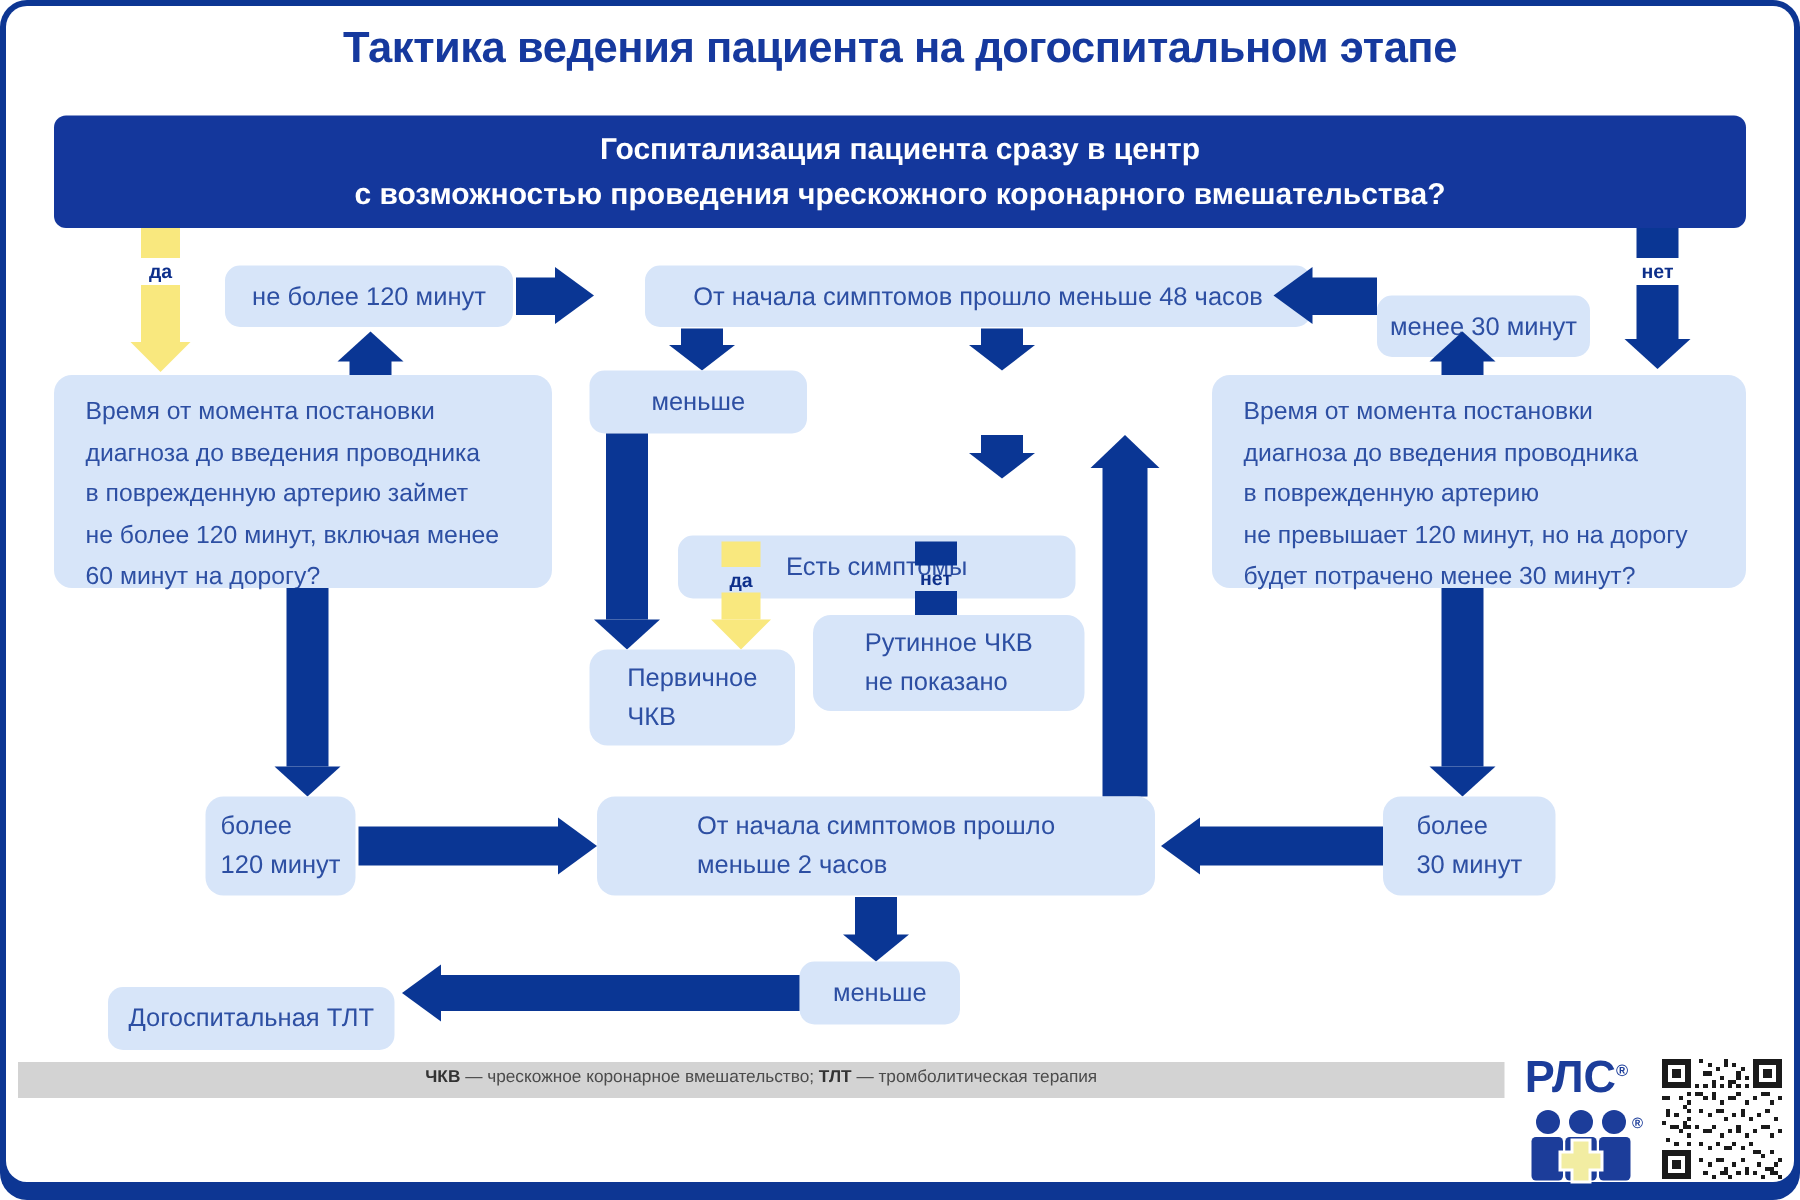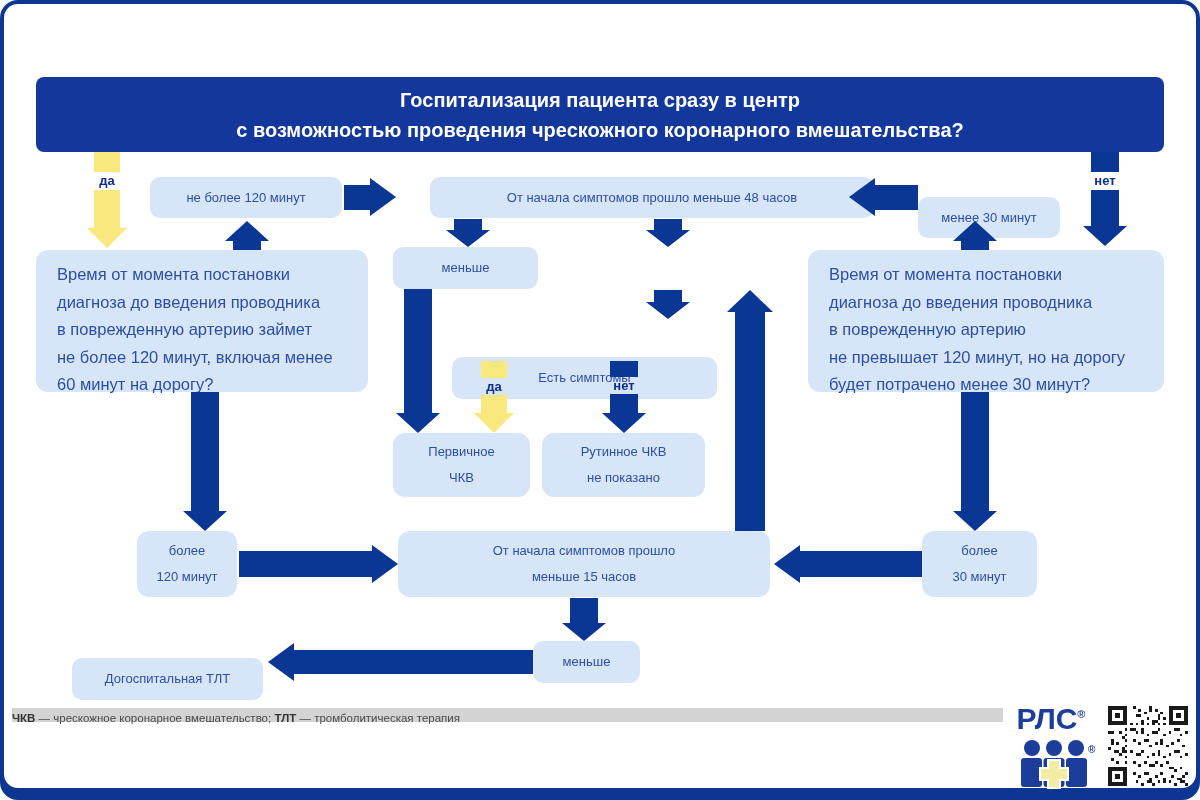--- a/index.html
+++ b/index.html
@@ -9,46 +9,47 @@
   }
   *{margin:0;padding:0;box-sizing:border-box;}
   body{font-family:"Liberation Sans","DejaVu Sans",sans-serif;background:#fff;}
   .frame{position:relative;width:1200px;height:800px;background:var(--frame-blue);border-radius:18px;overflow:hidden;}
   .inner{position:absolute;left:4px;top:4px;width:1192px;height:784px;background:#fff;border-radius:14px;}
   .abs{position:absolute;}
   .title{left:0;top:16px;width:1200px;text-align:center;font-size:29px;font-weight:bold;color:var(--title-blue);letter-spacing:-0.3px;}
   .header{left:36px;top:77px;width:1128px;height:75px;background:var(--header-blue);color:#fff;
           font-weight:bold;font-size:20px;line-height:30px;border-radius:8px;
           display:flex;align-items:center;justify-content:center;text-align:center;white-space:pre;}
-  .node{background:var(--box-blue);border-radius:10px;color:var(--box-text);font-size:13px;line-height:26px;
-        display:flex;align-items:center;justify-content:center;text-align:center;white-space:pre;}
+  .node{background:var(--box-blue);border-radius:10px;color:var(--box-text);font-size:17px;line-height:26px;
+        display:flex;align-items:center;justify-content:center;white-space:pre;}
   .node.q{justify-content:flex-start;align-items:flex-start;text-align:left;
           padding:11px 0 0 21px;font-size:16.5px;line-height:27.5px;border-radius:12px;}
   .band{background:var(--arrow-blue);}
   .band.y{background:var(--yellow);}
   .tri{width:0;height:0;}
   .t-d{border-left:22px solid transparent;border-right:22px solid transparent;border-top:19px solid var(--arrow-blue);}
   .t-u{border-left:22px solid transparent;border-right:22px solid transparent;border-bottom:19px solid var(--arrow-blue);}
   .t-r{border-top:19px solid transparent;border-bottom:19px solid transparent;border-left:26px solid var(--arrow-blue);}
   .t-l{border-top:19px solid transparent;border-bottom:19px solid transparent;border-right:26px solid var(--arrow-blue);}
   .t-d.y{border-top-color:var(--yellow);border-left-width:20px;border-right-width:20px;border-top-width:20px;}
   .lbl{font-size:13px;font-weight:bold;color:var(--label-blue);text-align:center;}
-  .footerbar{left:12px;top:708px;width:991px;height:14px;background:var(--footer-gray);
-             font-size:11.5px;color:#4b4b4b;line-height:21px;}
+  .footerbar{left:12px;top:708px;width:991px;height:24px;background:var(--footer-gray);
+             font-size:11.5px;color:#4b4b4b;line-height:21px;text-align:center;}
   .footerbar b{color:#333;}
   .logo-text{left:1008px;top:702px;width:86px;text-align:center;font-size:30px;font-weight:bold;color:#1C3D9A;}
   .logo-text sup{font-size:11px;}
   .reg2{left:1088px;top:744px;font-size:10px;color:#1C3D9A;font-weight:bold;}
 </style>
 </head>
 <body>
 
 <div class="frame">
   <div class="inner"></div>
 
+  <div class="abs title">Тактика ведения пациента на догоспитальном этапе</div>
 
   <div class="abs header">Госпитализация пациента сразу в центр
 с возможностью проведения чрескожного коронарного вмешательства?</div>
 
   <div class="abs band y" style="left:94px;top:152px;width:26px;height:20px;"></div>
   <div class="abs lbl" style="left:84px;top:173px;width:46px;">да</div>
   <div class="abs band y" style="left:94px;top:190px;width:26px;height:38px;"></div>
   <div class="abs tri t-d y" style="left:87px;top:228px;"></div>
 
   <div class="abs band" style="left:1091px;top:152px;width:28px;height:20px;"></div>
@@ -99,37 +100,37 @@
   <div class="abs band y" style="left:481px;top:395px;width:26px;height:18px;"></div>
   <div class="abs tri t-d y" style="left:474px;top:413px;"></div>
 
   <div class="abs band" style="left:610px;top:361px;width:28px;height:16px;"></div>
   <div class="abs lbl" style="left:599px;top:378px;width:50px;">нет</div>
   <div class="abs band" style="left:610px;top:394px;width:28px;height:19px;"></div>
   <div class="abs tri t-d" style="left:602px;top:413px;border-top-width:20px;"></div>
 
   <div class="abs node" style="left:393px;top:433px;width:137px;height:64px;border-radius:12px;">Первичное
 ЧКВ</div>
-  <div class="abs node" style="left:542px;top:433px;width:163px;height:64px;border-radius:12px;">Рутинное ЧКВ
+  <div class="abs node" style="left:542px;top:410px;width:181px;height:64px;border-radius:12px;">Рутинное ЧКВ
 не показано</div>
 
   <div class="abs tri t-u" style="left:727px;top:290px;border-left-width:23px;border-right-width:23px;border-bottom-width:22px;"></div>
   <div class="abs band" style="left:735px;top:311px;width:30px;height:220px;"></div>
 
   <div class="abs band" style="left:191px;top:392px;width:28px;height:119px;"></div>
   <div class="abs tri t-d" style="left:183px;top:511px;border-top-width:20px;"></div>
   <div class="abs band" style="left:961px;top:392px;width:28px;height:119px;"></div>
   <div class="abs tri t-d" style="left:953px;top:511px;border-top-width:20px;"></div>
 
   <div class="abs node" style="left:137px;top:531px;width:100px;height:66px;border-radius:12px;">более
 120 минут</div>
   <div class="abs band" style="left:239px;top:551px;width:134px;height:26px;"></div>
   <div class="abs tri t-r" style="left:372px;top:545px;"></div>
   <div class="abs node" style="left:398px;top:531px;width:372px;height:66px;border-radius:12px;">От начала симптомов прошло
-меньше 15 часов</div>
+меньше 2 часов</div>
   <div class="abs tri t-l" style="left:774px;top:545px;"></div>
   <div class="abs band" style="left:799px;top:551px;width:123px;height:26px;"></div>
   <div class="abs node" style="left:922px;top:531px;width:115px;height:66px;border-radius:12px;">более
 30 минут</div>
 
   <div class="abs band" style="left:570px;top:598px;width:28px;height:26px;"></div>
   <div class="abs tri t-d" style="left:562px;top:623px;border-top-width:18px;"></div>
   <div class="abs node" style="left:533px;top:641px;width:107px;height:42px;">меньше</div>
 
   <div class="abs tri t-l" style="left:268px;top:643px;"></div>

